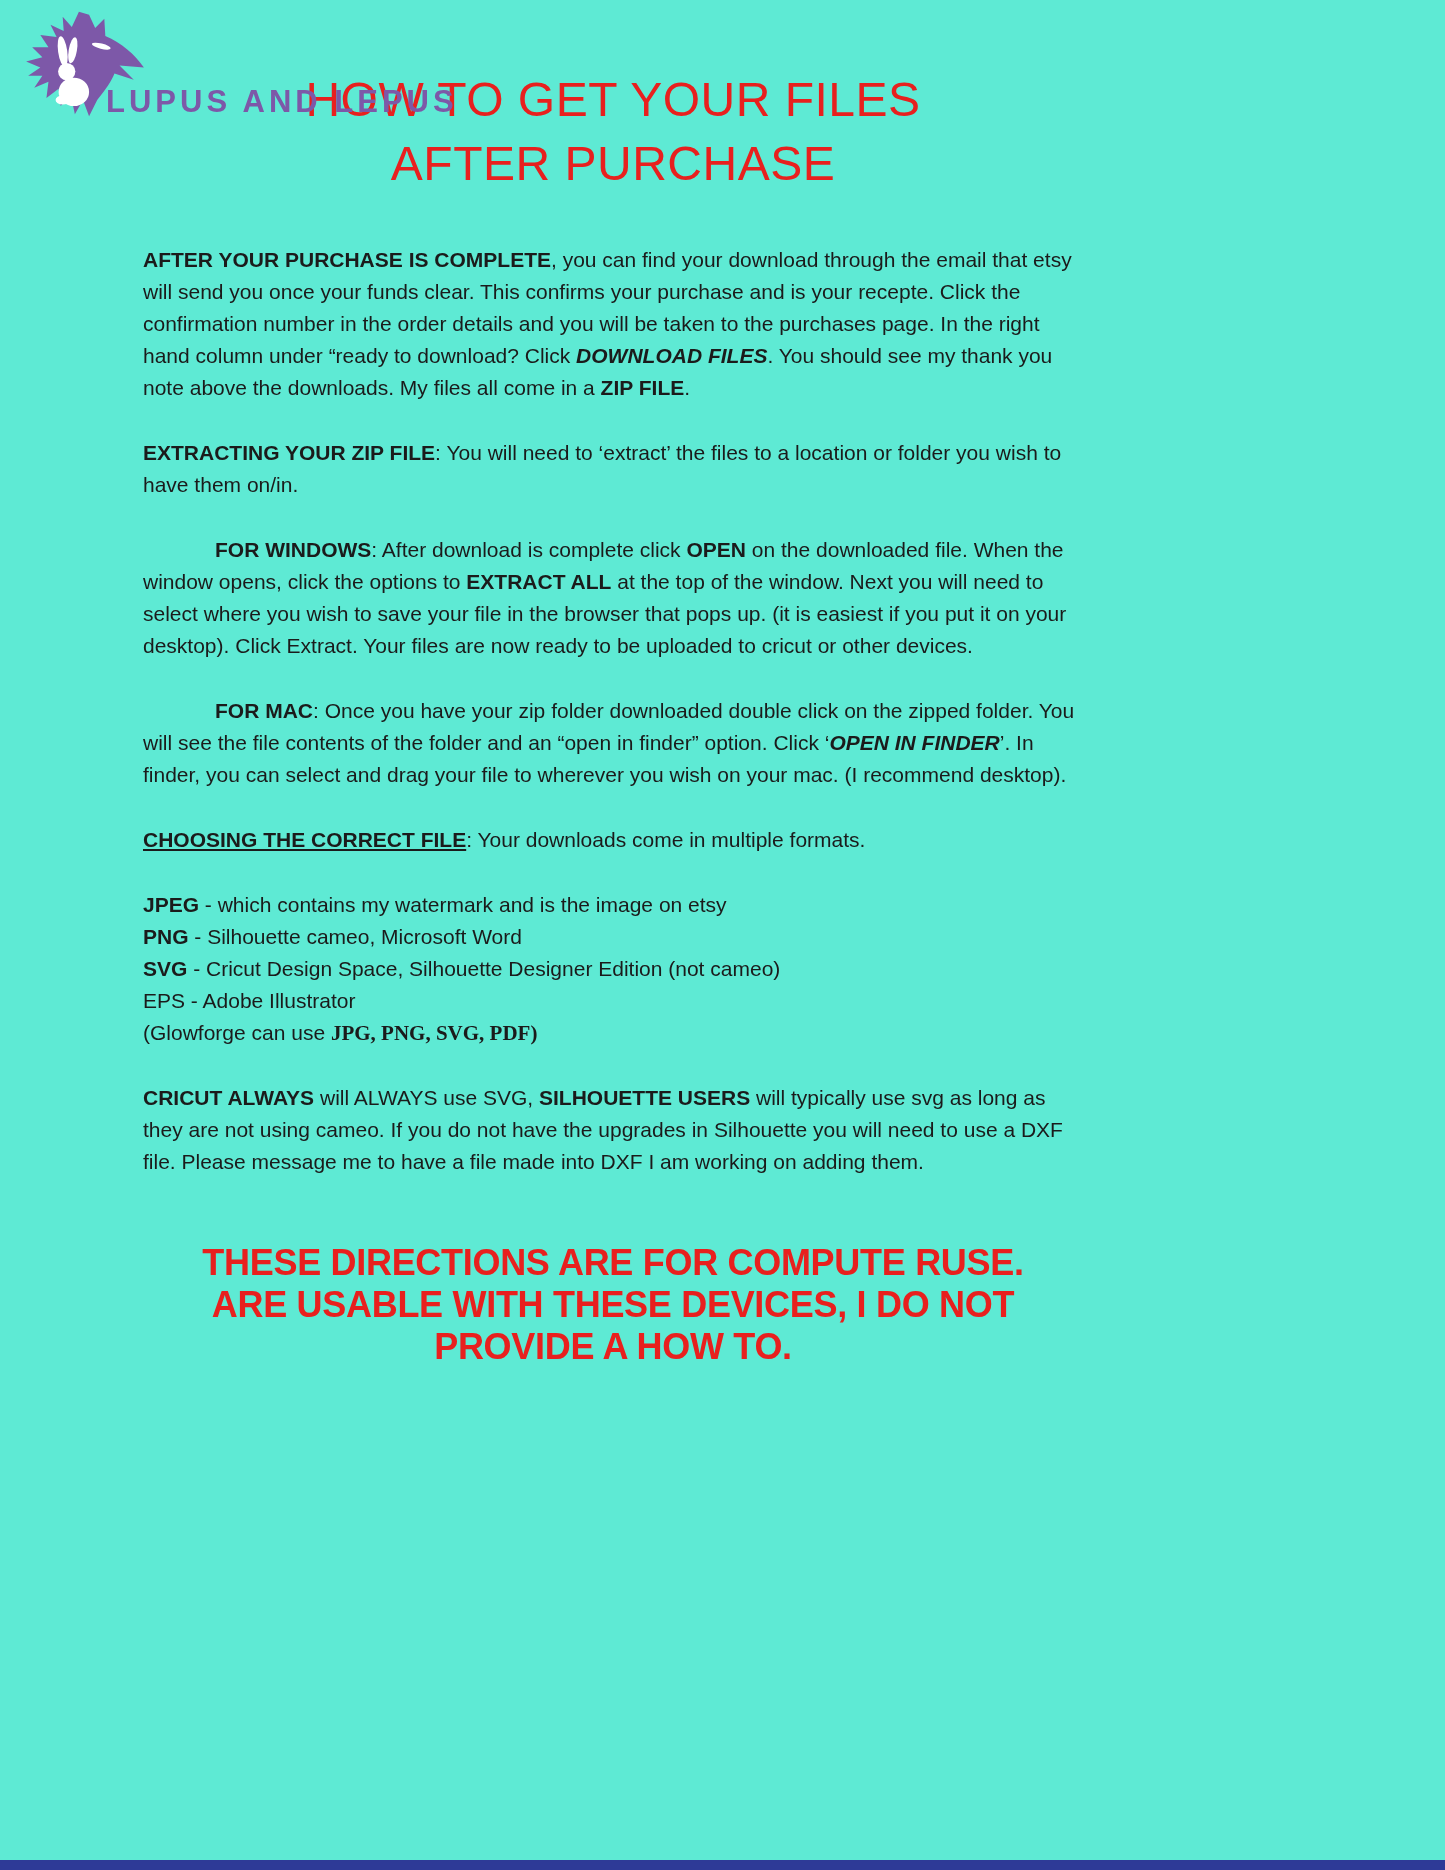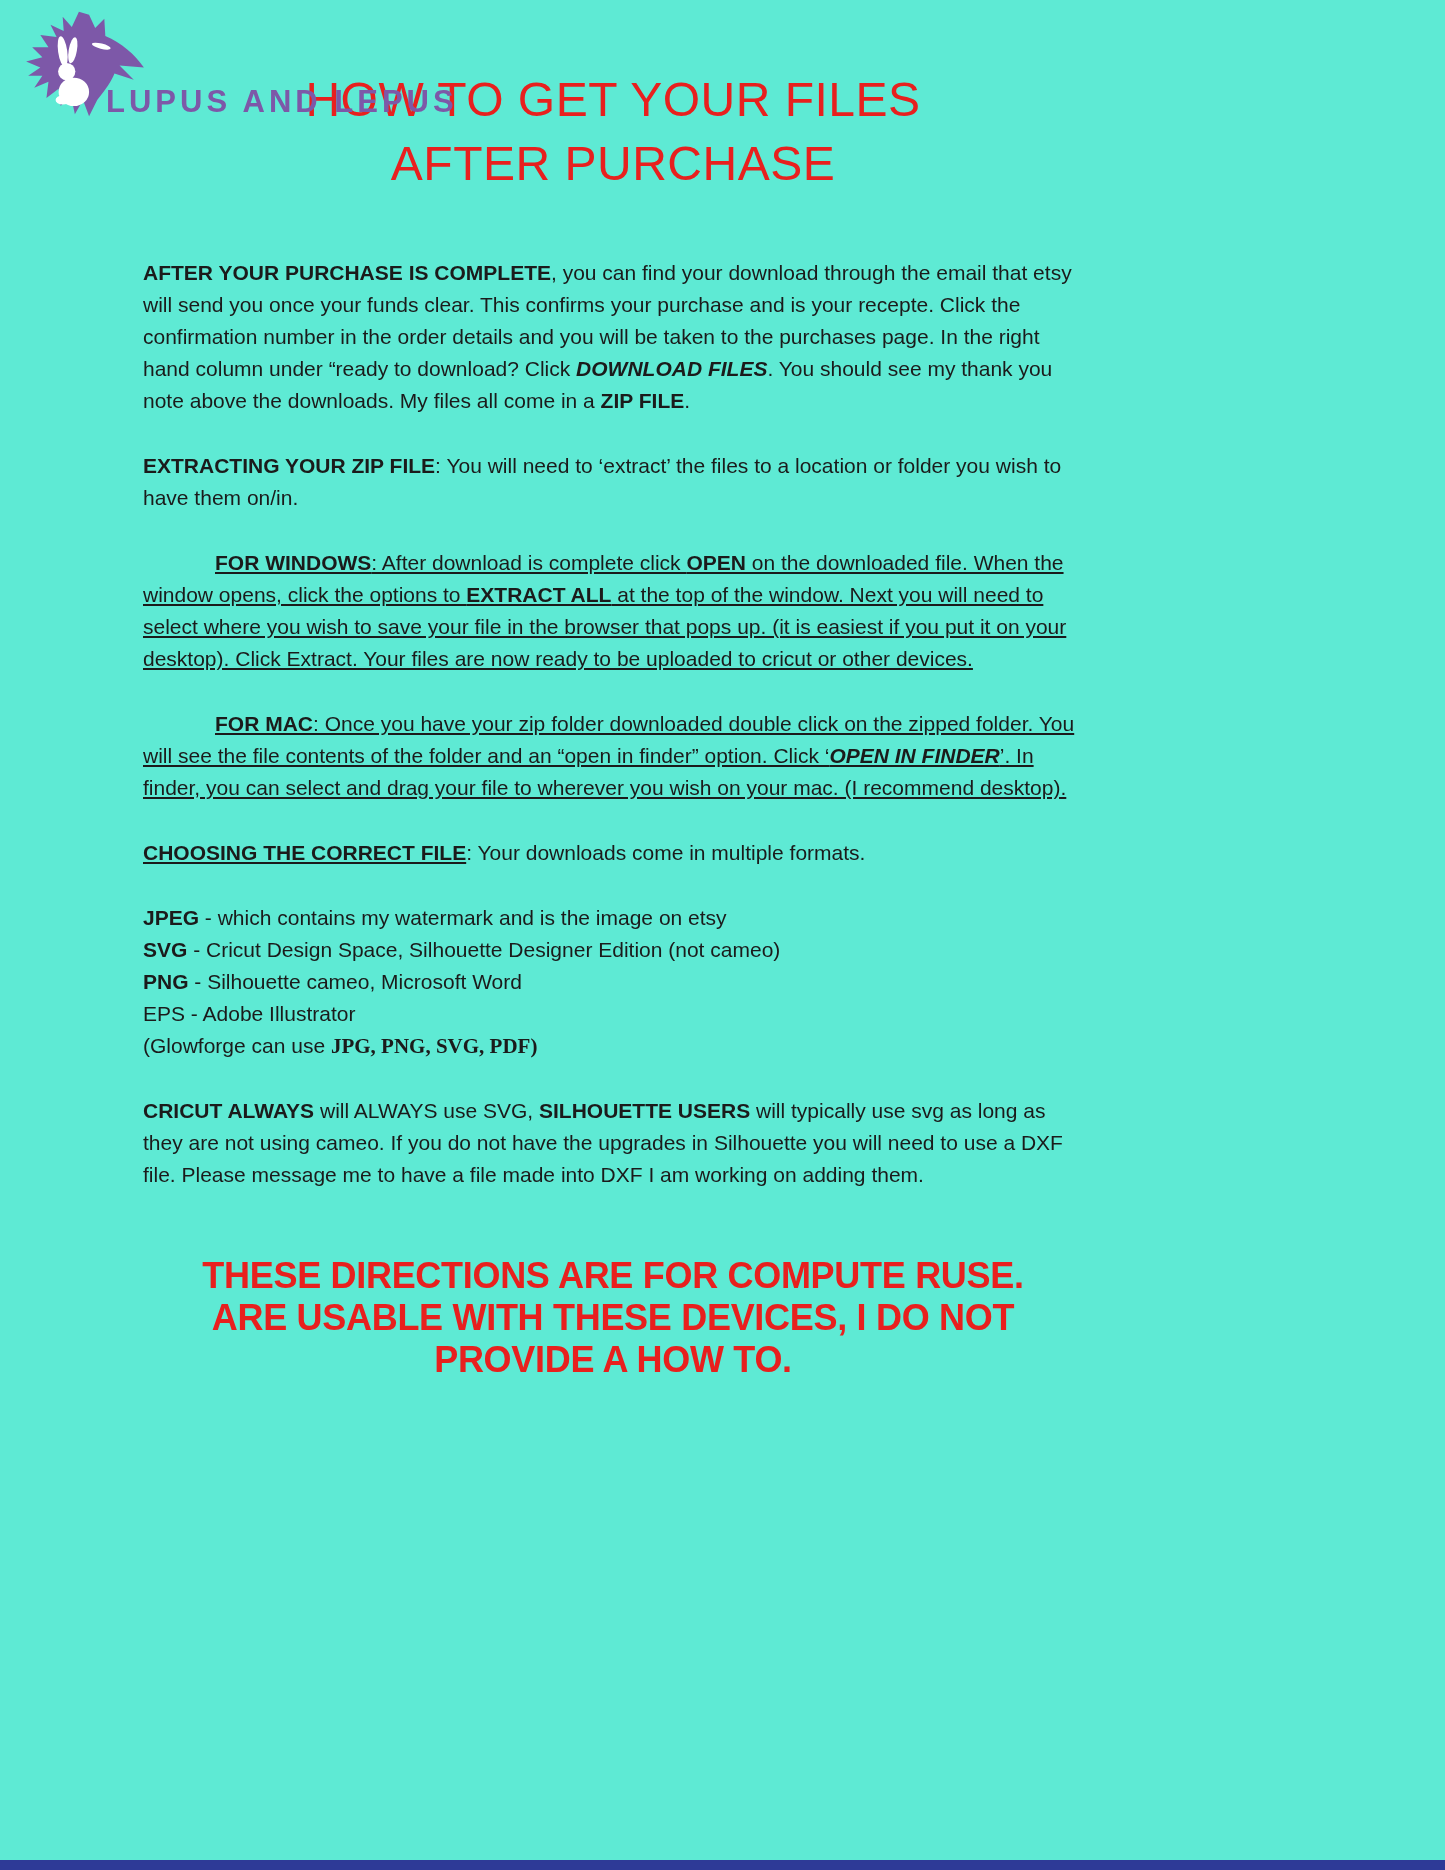--- a/index.html
+++ b/index.html
@@ -24,26 +24,26 @@
   .title{
     margin:68px 0 0 143px;
     width:940px;
     text-align:center;
     font-size:48px;font-weight:400;line-height:64px;
     color:var(--red,#e8201e);
     letter-spacing:0.5px;
   }
   
   .content{
-    margin:61px 0 0 143px;
+    margin:48px 0 0 143px;
     width:940px;
     font-size:21px;line-height:32px;
   }
   .content p{margin:0 0 33px 0;}
-  .content p.indent{text-indent:72px;text-decoration:underline;}
+  .content p.indent{text-indent:72px;}
   .formats{margin:0 0 33px 0;}
   .formats p{margin:0;}
   .notice{
     margin-top:64px;
     text-align:center;
     color:var(--red,#e8201e);
     font-weight:bold;
     font-size:36px;line-height:42px;
     letter-spacing:-0.3px;
   }
@@ -79,22 +79,22 @@
 
   <main class="content">
     <p><span style="font-weight: bold;">AFTER YOUR PURCHASE IS COMPLETE</span><span>, you can find your download through the email that etsy will send you once your funds clear. This confirms your purchase and is your recepte. Click the confirmation number in the order details and you will be taken to the purchases page. In the right hand column under “ready to download? Click </span><span style="font-weight: bold; font-style: italic;">DOWNLOAD FILES</span><span>. You should see my thank you note above the downloads. My files all come in a </span><span style="font-weight: bold;">ZIP FILE</span><span>.</span></p>
     <p><span style="font-weight: bold;">EXTRACTING YOUR ZIP FILE</span><span>: You will need to ‘extract’ the files to a location or folder you wish to have them on/in.</span></p>
     <p class="indent"><span style="font-weight: bold;">FOR WINDOWS</span><span>: After download is complete click </span><span style="font-weight: bold;">OPEN</span><span> on the downloaded file. When the window opens, click the options to </span><span style="font-weight: bold;">EXTRACT ALL</span><span> at the top of the window. Next you will need to select where you wish to save your file in the browser that pops up. (it is easiest if you put it on your desktop). Click Extract. Your files are now ready to be uploaded to cricut or other devices.</span></p>
     <p class="indent"><span style="font-weight: bold;">FOR MAC</span><span>: Once you have your zip folder downloaded double click on the zipped folder. You will see the file contents of the folder and an “open in finder” option. Click ‘</span><span style="font-weight: bold; font-style: italic;">OPEN IN FINDER</span><span>’. In finder, you can select and drag your file to wherever you wish on your mac. (I recommend desktop).</span></p>
     <p><span style="font-weight: bold; text-decoration: underline;">CHOOSING THE CORRECT FILE</span><span>: Your downloads come in multiple formats.</span></p>
 
     <div class="formats">
       <p><span style="font-weight: bold;">JPEG</span><span> - which contains my watermark and is the image on etsy</span></p>
+      <p><span style="font-weight: bold;">PNG</span><span> - Silhouette cameo, Microsoft Word</span></p>
       <p><span style="font-weight: bold;">SVG</span><span> - Cricut Design Space, Silhouette Designer Edition (not cameo)</span></p>
-      <p><span style="font-weight: bold;">PNG</span><span> - Silhouette cameo, Microsoft Word</span></p>
       <p><span style="font-weight: normal; text-align: right;">EPS</span><span> - Adobe Illustrator</span></p>
       <p><span>(Glowforge can use </span><span style="font-weight: bold; font-family: Liberation Serif, serif;">JPG, PNG, SVG, PDF)</span></p>
     </div>
 
     <p><span style="font-weight: bold;">CRICUT ALWAYS</span><span> will ALWAYS use SVG, </span><span style="font-weight: bold;">SILHOUETTE USERS</span><span> will typically use svg as long as they are not using cameo. If you do not have the upgrades in Silhouette you will need to use a DXF file. Please message me to have a file made into DXF I am working on adding them.</span></p>
 
     <div class="notice">
       <div>THESE DIRECTIONS ARE FOR COMPUTE RUSE.</div>
       <div>ARE USABLE WITH THESE DEVICES, I DO NOT PROVIDE A HOW TO.</div>
     </div>

